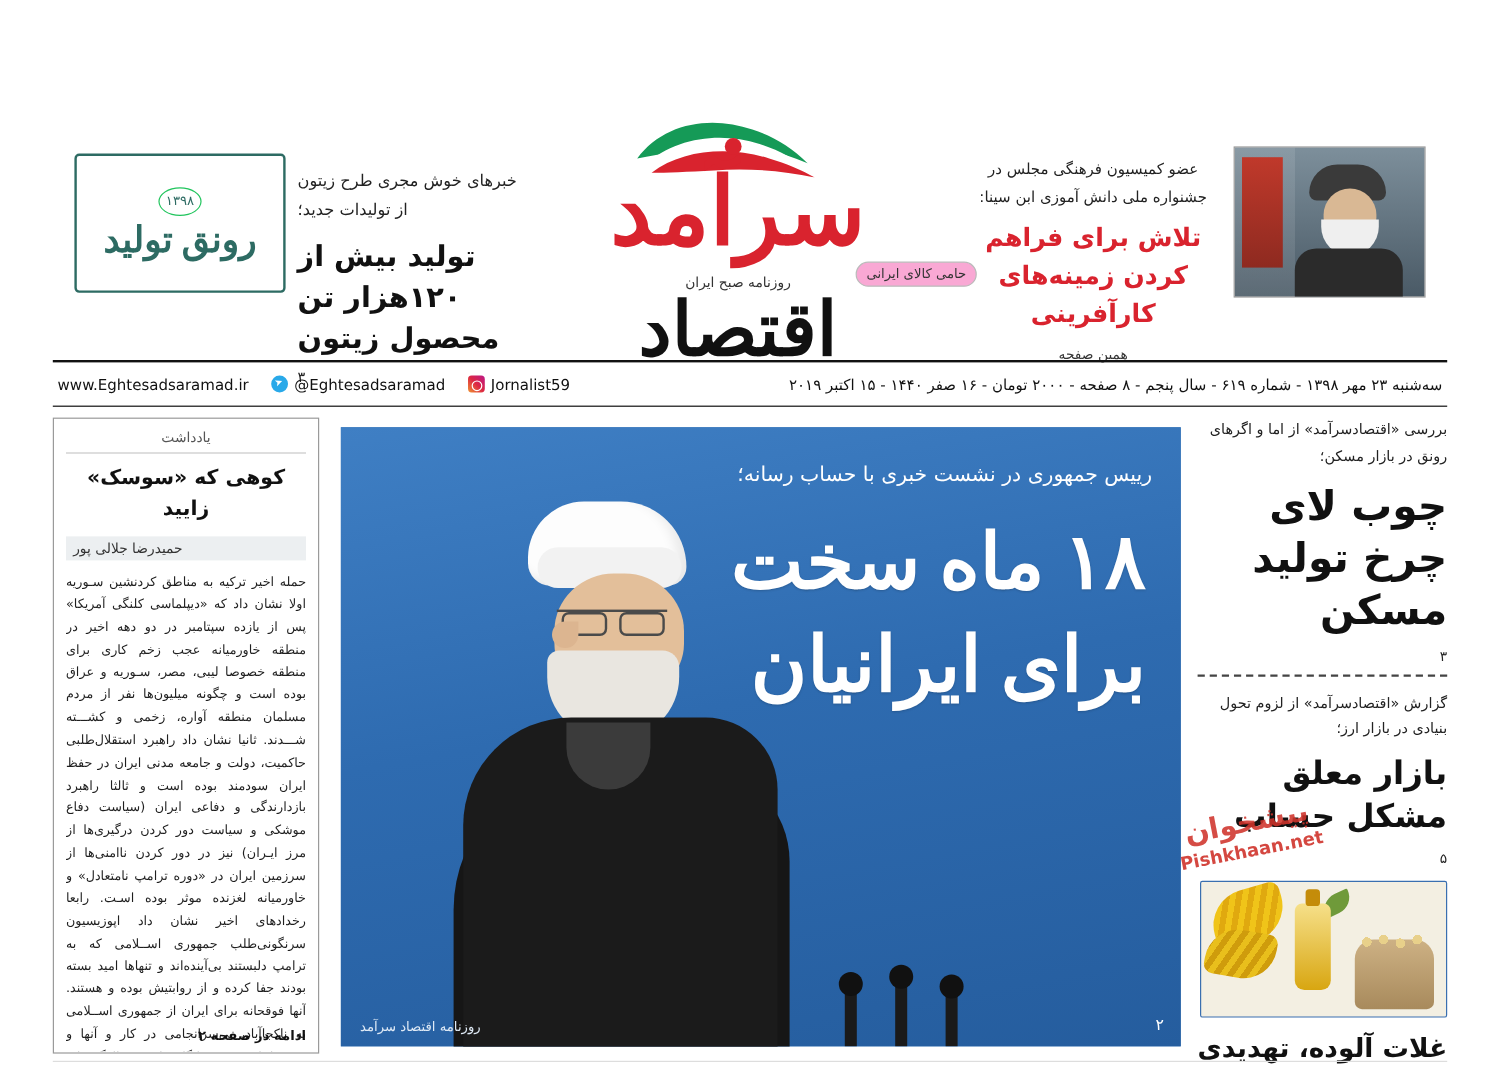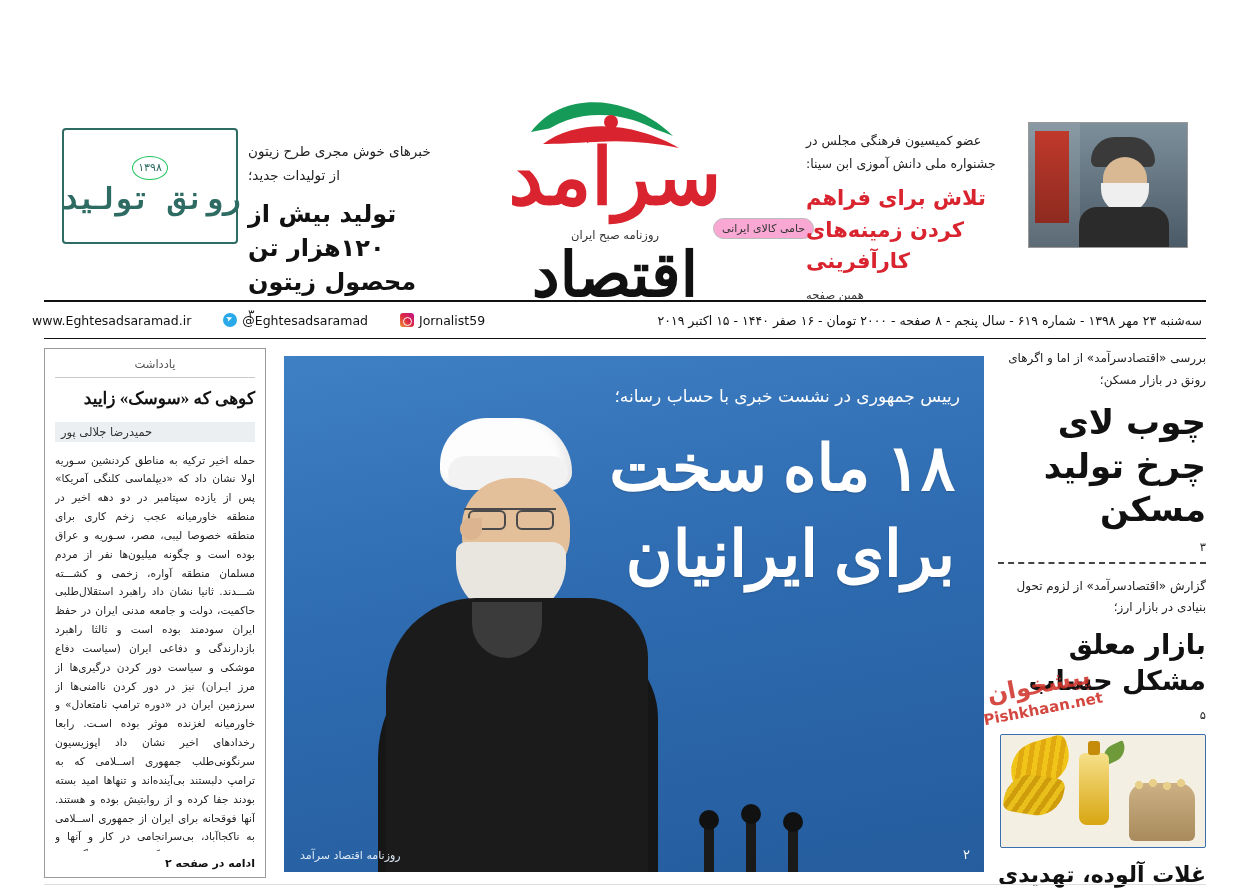--- a/index.html
+++ b/index.html
@@ -63,21 +63,21 @@
     width: 34px;
     height: 22px;
     line-height: 22px;
     margin: 0 auto 6px auto;
     letter-spacing: 0;
   }
   .seal-text {
     font-size: 30px;
     color: #2d6b63;
     font-weight: bold;
-    font-family: Liberation Mono, monospace;
+    font-family: Liberation Serif, serif;
     white-space: nowrap;
   }
 
   .mh-left-text {
     position: absolute;
     left: 248px;
     top: 140px;
     width: 196px;
     text-align: left;
   }
@@ -157,21 +157,21 @@
     padding: 3px 8px;
     white-space: nowrap;
   }
 
   
   .mh-right-text {
     position: absolute;
     right: 234px;
     top: 130px;
     width: 210px;
-    text-align: left;
+    text-align: center;
   }
   .mh-right-kicker {
     font-size: 12.5px;
     line-height: 1.8;
     color: #222;
   }
   .mh-right-head {
     font-size: 21px;
     font-weight: bold;
     line-height: 1.5;
@@ -259,24 +259,24 @@
     color: #111;
   }
   .infobar .right-side {
     position: absolute;
     right: 48px;
     white-space: nowrap;
     letter-spacing: -0.2px;
   }
   .infobar .left-side {
     position: absolute;
-    left: 32px;
+    left: 48px;
     display: flex;
     align-items: center;
-    gap: 32px;
+    gap: 19px;
     direction: ltr;
   }
   .ib-item {
     display: flex;
     align-items: center;
     gap: 5px;
     font-size: 12.5px;
     color: #111;
   }
   .ic {
@@ -669,26 +669,25 @@
   .yl-label {
     text-align: center;
     font-size: 11.5px;
     color: #555;
   }
   .yl-rule {
     margin: 6px 0 8px 0;
     border-top: 1px solid #c9c9c9;
   }
   .yl-title {
-    text-align: right;
+    text-align: center;
     font-size: 17px;
     font-weight: bold;
     color: #111;
     line-height: 1.5;
-    font-family: Liberation Serif, serif;
   }
   .yl-author {
     margin-top: 10px;
     background: #eceff1;
     font-size: 11.5px;
     color: #333;
     text-align: left;
     padding: 3px 6px;
   }
   .yl-body {

